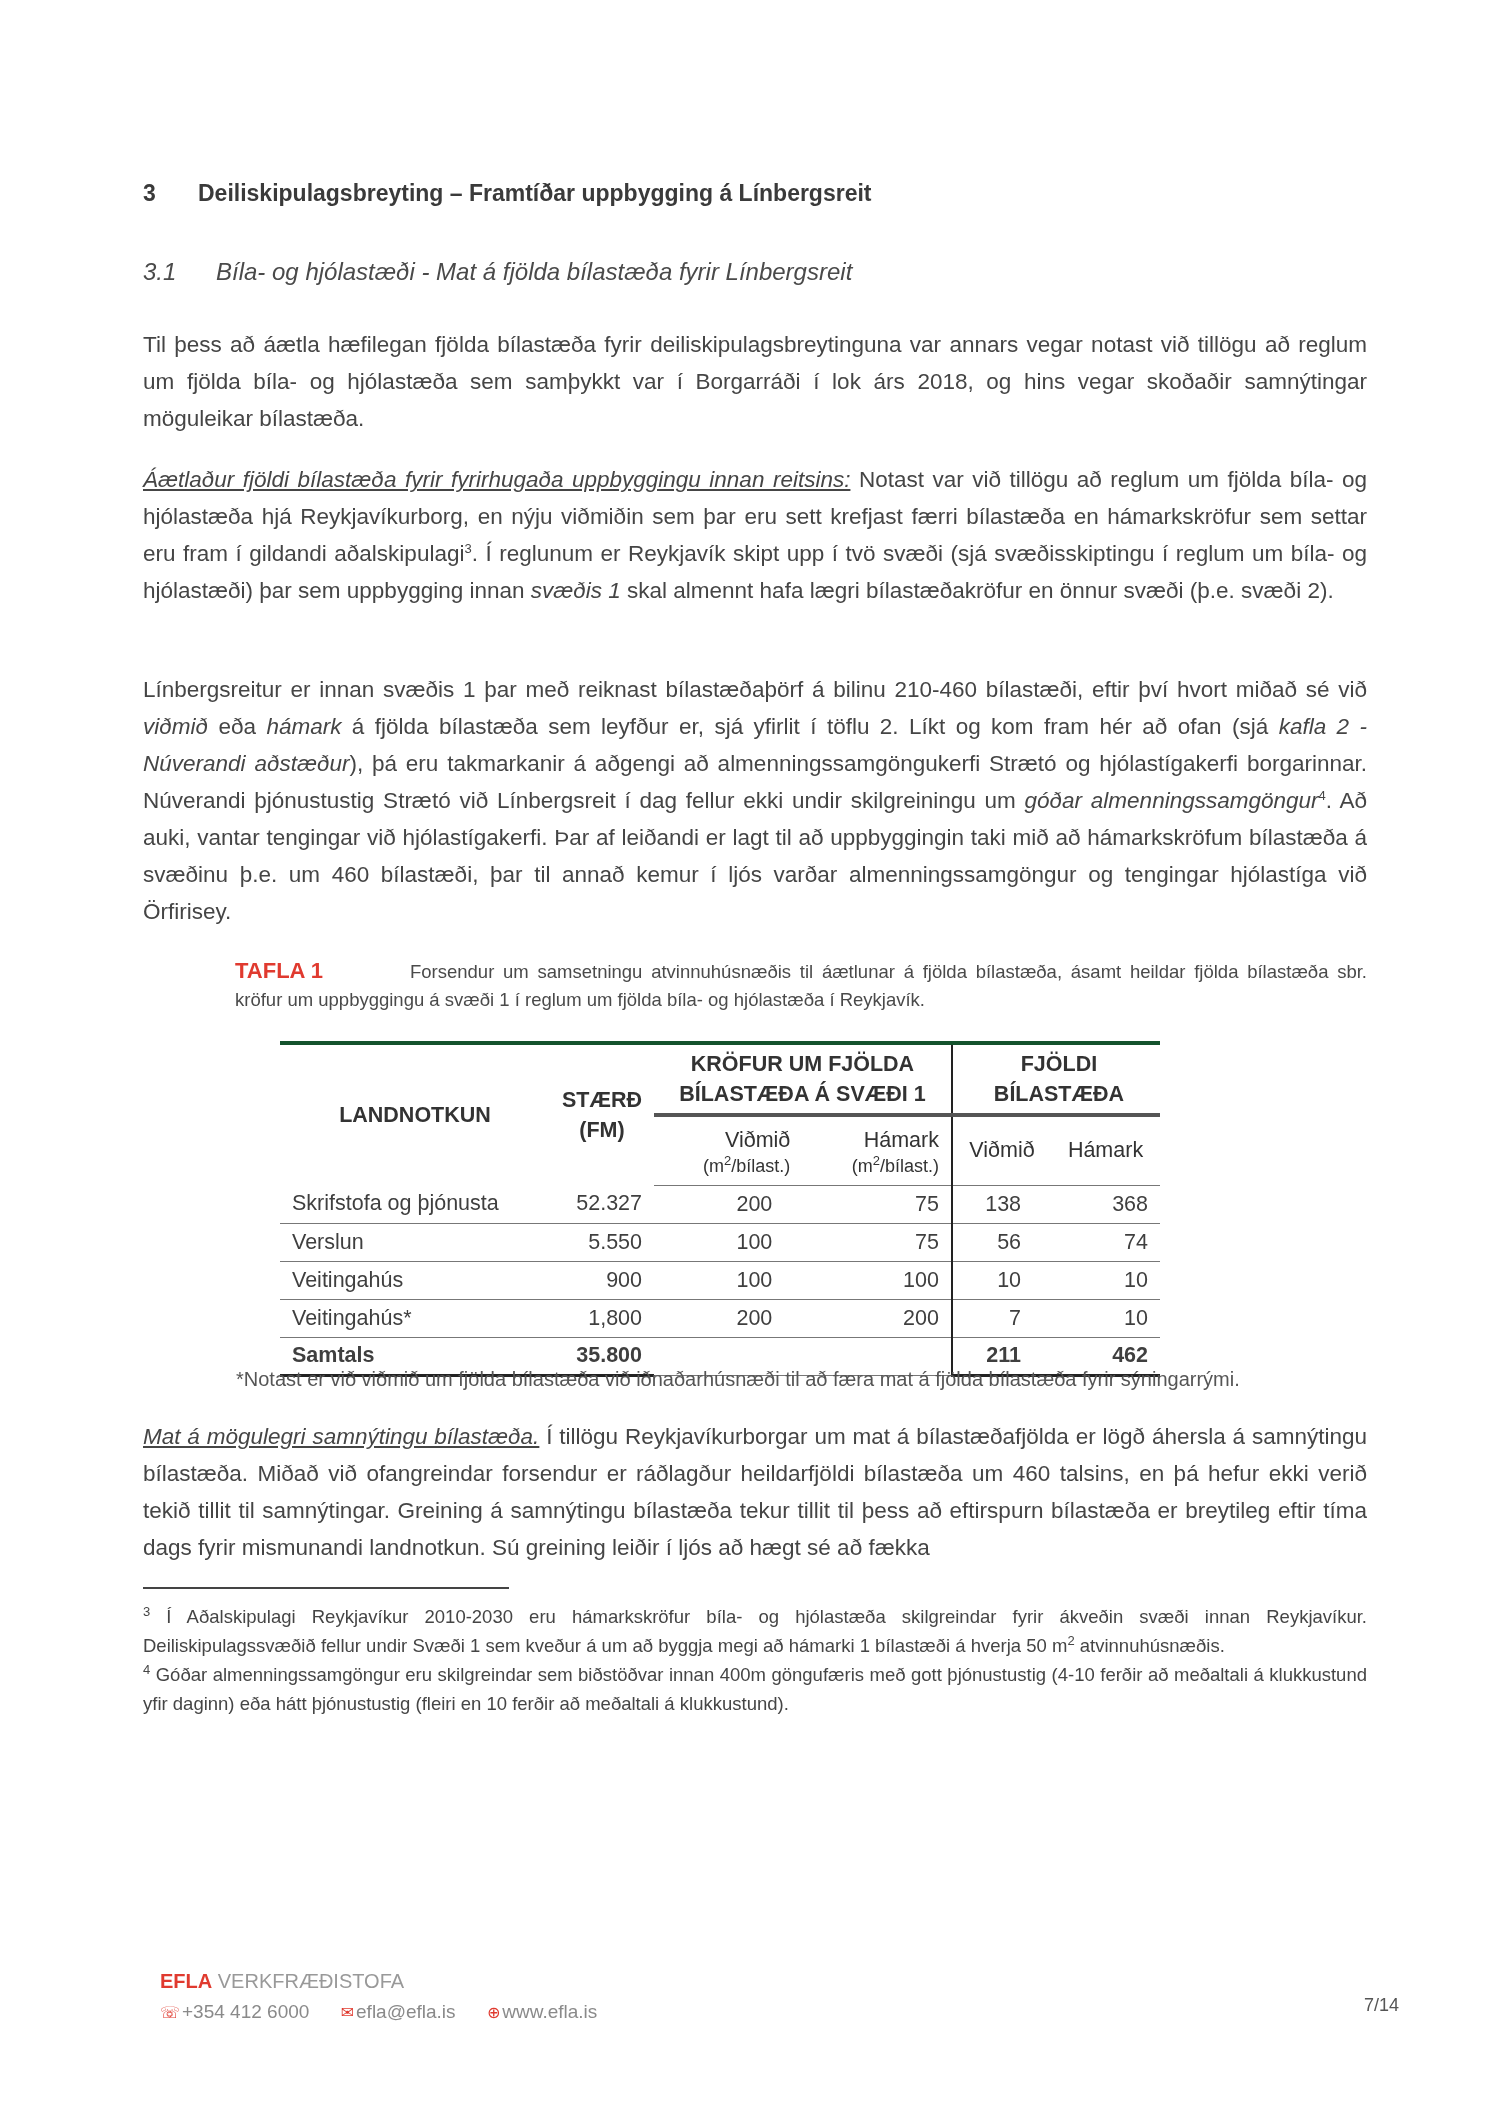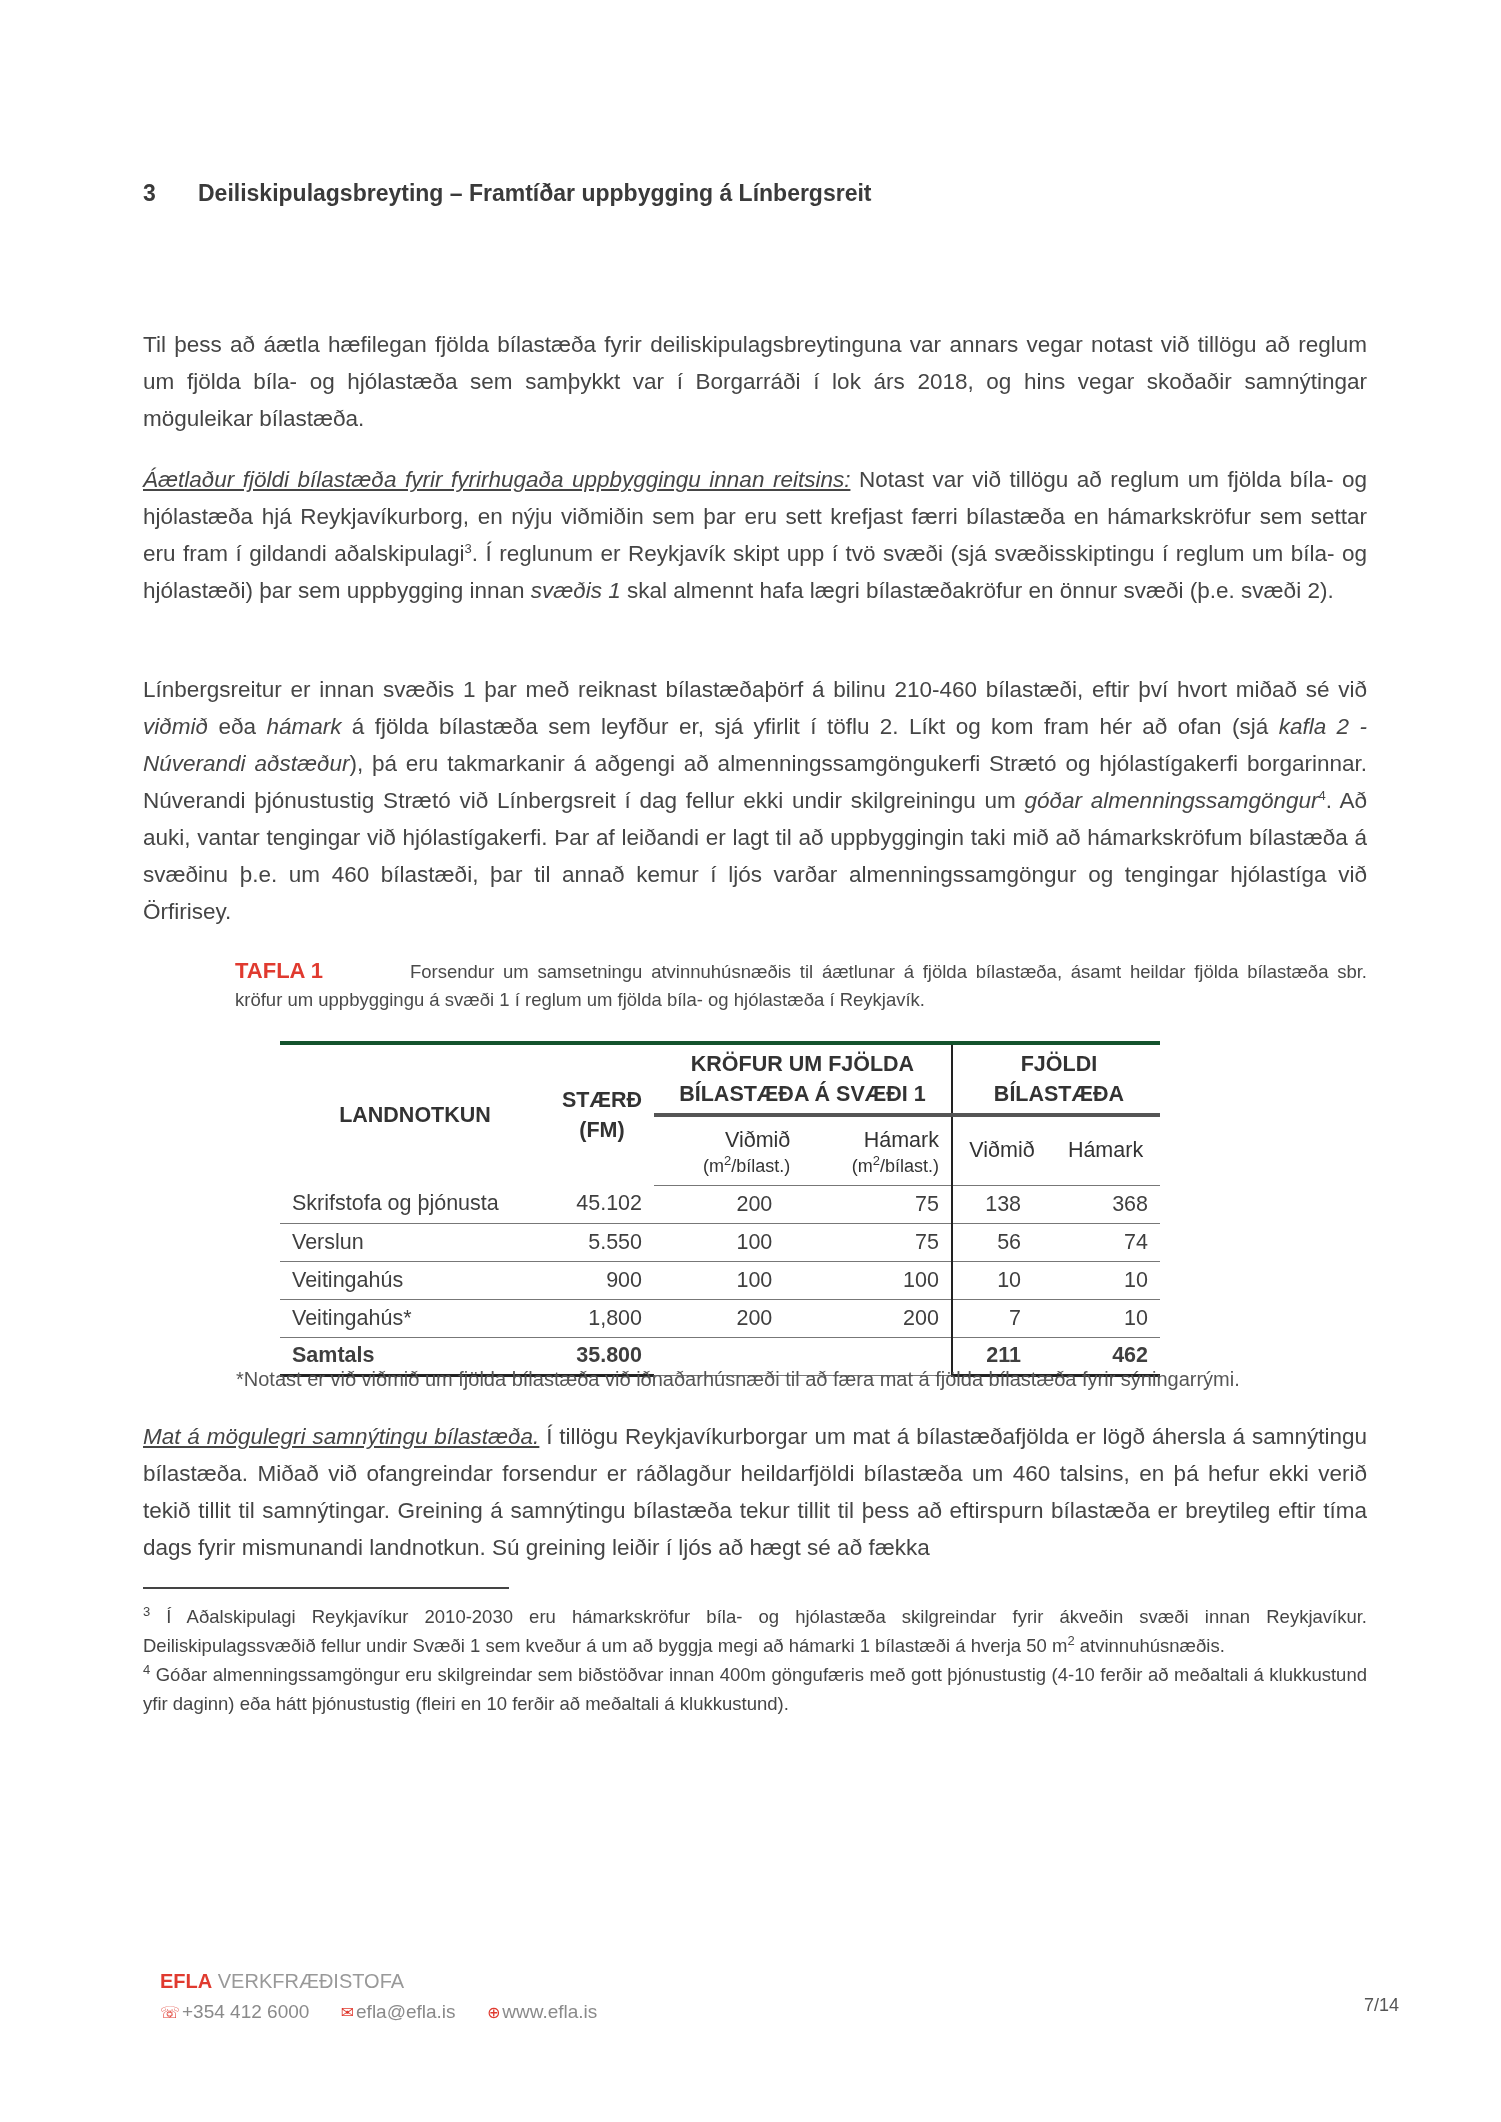--- a/index.html
+++ b/index.html
@@ -97,20 +97,23 @@
   </style>
 </head>
 <body>
 
 <div class="page">
 
   <div class="h1">
     <span class="num">3</span><span>Deiliskipulagsbreyting – Framtíðar uppbygging á Línbergsreit</span>
   </div>
 
+  <div class="h2">
+    <span class="num">3.1</span><span>Bíla- og hjólastæði - Mat á fjölda bílastæða fyrir Línbergsreit</span>
+  </div>
 
   <p class="para p1">Til þess að áætla hæfilegan fjölda bílastæða fyrir deiliskipulagsbreytinguna var annars vegar notast við tillögu að reglum um fjölda bíla- og hjólastæða sem samþykkt var í Borgarráði í lok árs 2018, og hins vegar skoðaðir samnýtingar möguleikar bílastæða.</p>
 
   <p class="para p2"><span class="ul-it">Áætlaður fjöldi bílastæða fyrir fyrirhugaða uppbyggingu innan reitsins:</span><span> Notast var við tillögu að reglum um fjölda bíla- og hjólastæða hjá Reykjavíkurborg, en nýju viðmiðin sem þar eru sett krefjast færri bílastæða en hámarkskröfur sem settar eru fram í gildandi aðalskipulagi</span><sup>3</sup><span>. Í reglunum er Reykjavík skipt upp í tvö svæði (sjá svæðisskiptingu í reglum um bíla- og hjólastæði) þar sem uppbygging innan </span><span class="it">svæðis 1</span><span> skal almennt hafa lægri bílastæðakröfur en önnur svæði (þ.e. svæði 2).</span></p>
 
   <p class="para p3"><span>Línbergsreitur er innan svæðis 1 þar með reiknast bílastæðaþörf á bilinu 210-460 bílastæði, eftir því hvort miðað sé við </span><span class="it">viðmið</span><span> eða </span><span class="it">hámark</span><span> á fjölda bílastæða sem leyfður er, sjá yfirlit í  töflu 2. Líkt og kom fram hér að ofan (sjá </span><span class="it">kafla 2 - Núverandi aðstæður</span><span>), þá eru takmarkanir á aðgengi að almenningssamgöngukerfi Strætó og hjólastígakerfi borgarinnar. Núverandi þjónustustig Strætó við Línbergsreit í dag fellur ekki undir skilgreiningu um </span><span class="it">góðar almenningssamgöngur</span><sup>4</sup><span>. Að auki, vantar tengingar við hjólastígakerfi. Þar af leiðandi er lagt til að uppbyggingin taki mið að hámarkskröfum bílastæða á svæðinu þ.e. um 460 bílastæði, þar til annað kemur í ljós varðar almenningssamgöngur og tengingar hjólastíga við Örfirisey.</span></p>
 
   <div class="caption">
     <span class="label">TAFLA 1</span><span>Forsendur um samsetningu atvinnuhúsnæðis til áætlunar á fjölda bílastæða, ásamt heildar fjölda bílastæða sbr. kröfur um uppbyggingu á svæði 1 í reglum um fjölda bíla- og hjólastæða í Reykjavík.</span>
   </div>
@@ -126,21 +129,21 @@
       <tr class="hdr-bottom">
         <th class="sub" style="text-align:right; height:70px; padding-top:6px;"><span>Viðmið</span><span class="small"><span>(m</span><sup>2</sup><span>/bílast.)</span></span></th>
         <th class="sub" style="text-align:right; padding-top:6px;"><span>Hámark</span><span class="small"><span>(m</span><sup>2</sup><span>/bílast.)</span></span></th>
         <th class="sub vsep" style="text-align:center;">Viðmið</th>
         <th class="sub" style="text-align:center;">Hámark</th>
       </tr>
     </thead>
     <tbody>
       <tr>
         <td class="lbl">Skrifstofa og þjónusta</td>
-        <td class="num">45.102</td>
+        <td class="num">52.327</td>
         <td class="num" style="padding-right:30px;">200</td>
         <td class="num">75</td>
         <td class="num vsep" style="padding-right:30px;">138</td>
         <td class="num">368</td>
       </tr>
       <tr>
         <td class="lbl">Verslun</td>
         <td class="num">5.550</td>
         <td class="num" style="padding-right:30px;">100</td>
         <td class="num">75</td>

